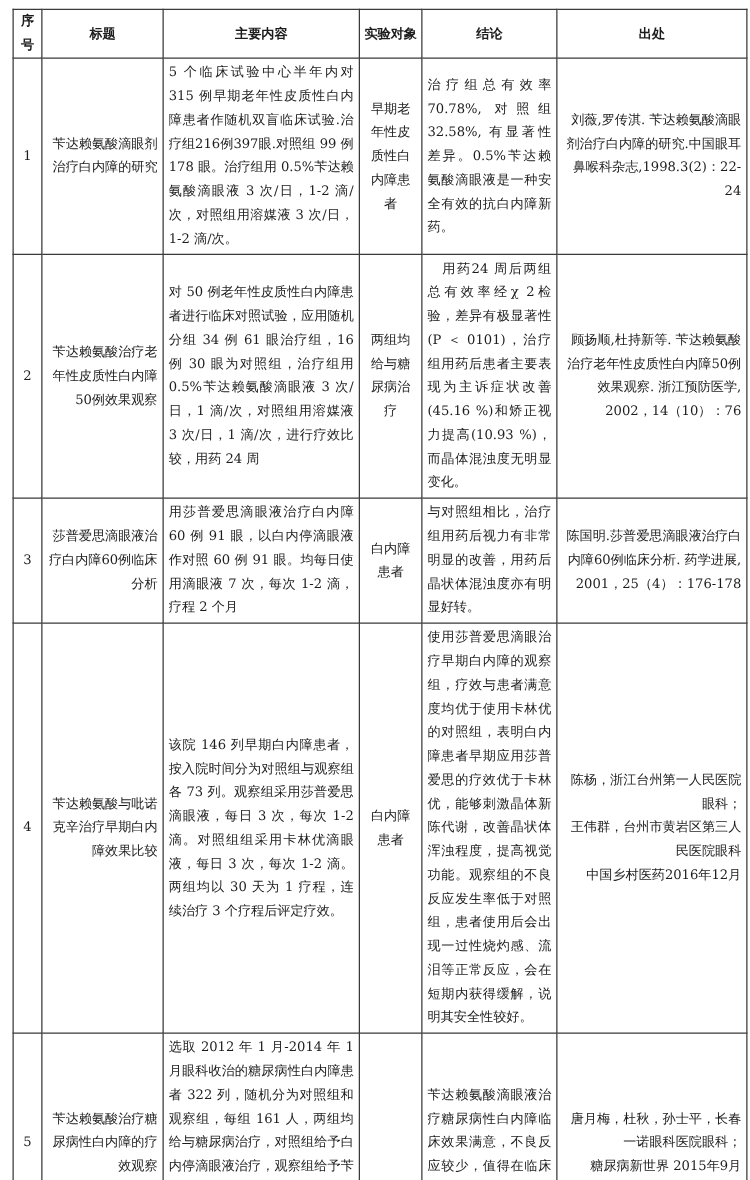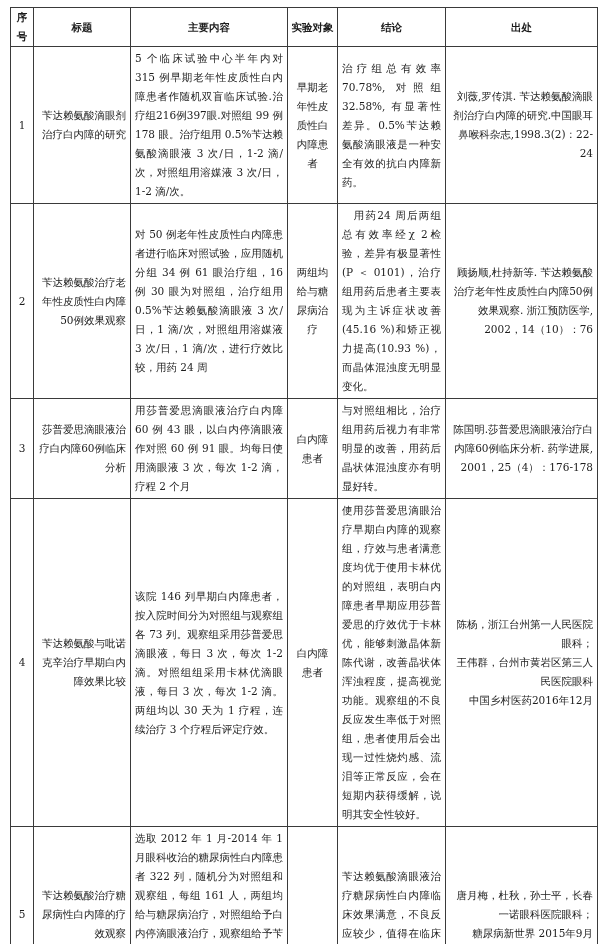--- a/index.html
+++ b/index.html
@@ -72,21 +72,21 @@
       <td class="c-no">2</td>
       <td class="c-title">苄达赖氨酸治疗老年性皮质性白内障50例效果观察</td>
       <td class="c-content">对 50 例老年性皮质性白内障患者进行临床对照试验，应用随机分组 34 例 61 眼治疗组，16 例 30 眼为对照组，治疗组用 0.5%苄达赖氨酸滴眼液 3 次/日，1 滴/次，对照组用溶媒液 3 次/日，1 滴/次，进行疗效比较，用药 24 周</td>
       <td class="c-subjects">两组均给与糖尿病治疗</td>
       <td class="c-conclusion">　用药24 周后两组总有效率经χ 2检验，差异有极显著性(P ＜ 0101)，治疗组用药后患者主要表现为主诉症状改善(45.16 %)和矫正视力提高(10.93 %)，而晶体混浊度无明显变化。</td>
       <td class="c-source">顾扬顺,杜持新等. 苄达赖氨酸治疗老年性皮质性白内障50例效果观察. 浙江预防医学, 2002，14（10）：76</td>
     </tr>
     <tr style="height:77px">
       <td class="c-no">3</td>
       <td class="c-title">莎普爱思滴眼液治疗白内障60例临床分析</td>
-      <td class="c-content">用莎普爱思滴眼液治疗白内障 60 例 43 眼，以白内停滴眼液作对照 60 例 91 眼。均每日使用滴眼液 3 次，每次 1-2 滴，疗程 2 个月</td>
+      <td class="c-content">用莎普爱思滴眼液治疗白内障 60 例 91 眼，以白内停滴眼液作对照 60 例 91 眼。均每日使用滴眼液 7 次，每次 1-2 滴，疗程 2 个月</td>
       <td class="c-subjects">白内障患者</td>
       <td class="c-conclusion">与对照组相比，治疗组用药后视力有非常明显的改善，用药后晶状体混浊度亦有明显好转。</td>
       <td class="c-source">陈国明.莎普爱思滴眼液治疗白内障60例临床分析. 药学进展, 2001，25（4）：176-178</td>
     </tr>
     <tr style="height:305px">
       <td class="c-no">4</td>
       <td class="c-title">苄达赖氨酸与吡诺克辛治疗早期白内障效果比较</td>
       <td class="c-content">该院 146 列早期白内障患者，按入院时间分为对照组与观察组各 73 列。观察组采用莎普爱思滴眼液，每日 3 次，每次 1-2 滴。对照组组采用卡林优滴眼液，每日 3 次，每次 1-2 滴。两组均以 30 天为 1 疗程，连续治疗 3 个疗程后评定疗效。</td>
       <td class="c-subjects">白内障患者</td>
       <td class="c-conclusion">使用莎普爱思滴眼治疗早期白内障的观察组，疗效与患者满意度均优于使用卡林优的对照组，表明白内障患者早期应用莎普爱思的疗效优于卡林优，能够刺激晶体新陈代谢，改善晶状体浑浊程度，提高视觉功能。观察组的不良反应发生率低于对照组，患者使用后会出现一过性烧灼感、流泪等正常反应，会在短期内获得缓解，说明其安全性较好。</td>

